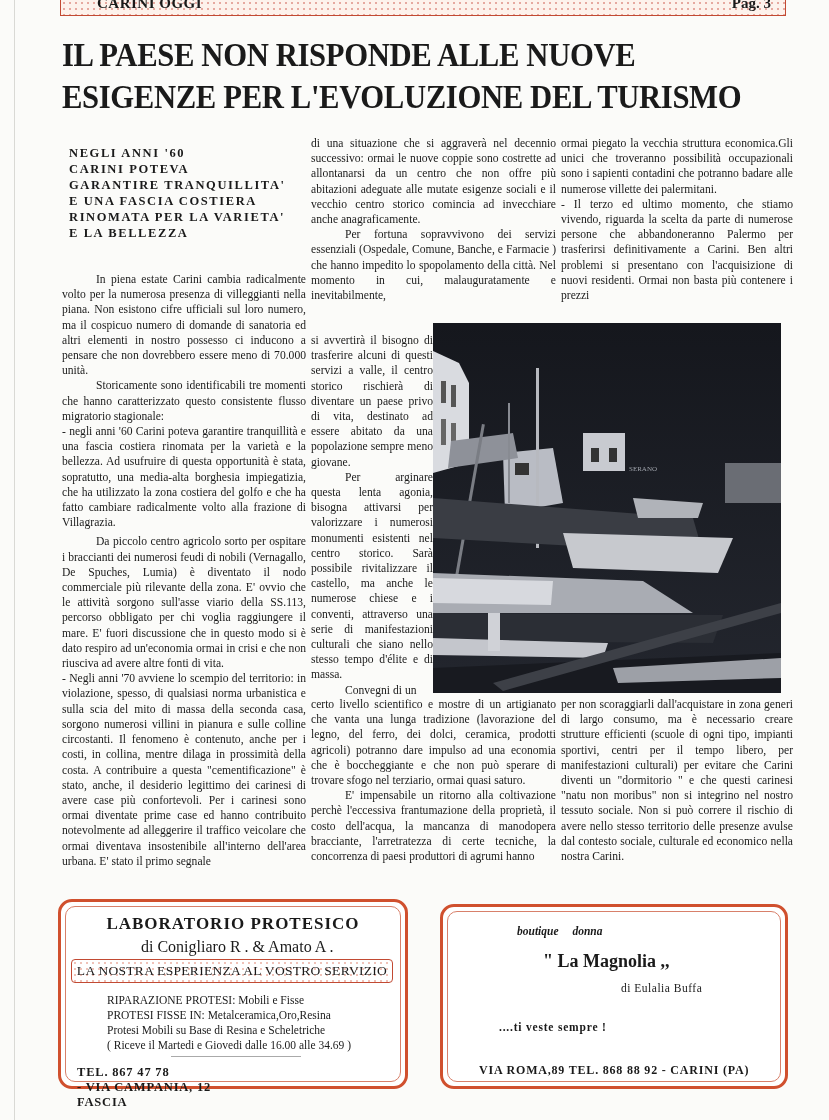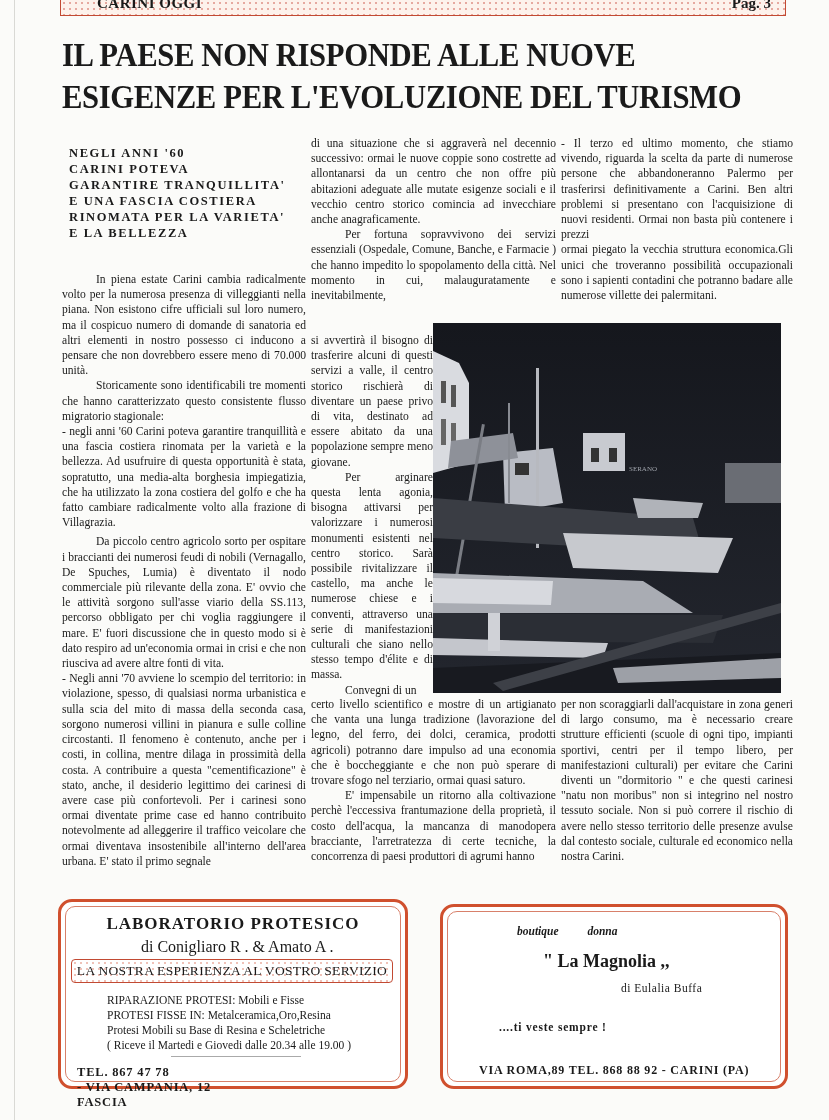--- a/index.html
+++ b/index.html
@@ -57,21 +57,21 @@
   .ad1 .owners { position: absolute; left: 80px; top: 36px; font-size: 16px; }
   .ad1 .slogan {
     position: absolute; left: 10px; right: 12px; top: 57px; height: 22px; border: 1px solid #c24a33; border-radius: 4px;
     background-image: radial-gradient(#efc2b8 1px, transparent 1.3px); background-size: 6px 6px;
     text-align: center; font-size: 13.5px; line-height: 22px; letter-spacing: 0.3px;
   }
   .ad1 .services { position: absolute; left: 46px; top: 91px; font-size: 11.5px; line-height: 15px; }
   .ad1 .divider { position: absolute; left: 110px; top: 154px; width: 130px; height: 1px; background: #aaa; }
   .ad1 .footer { position: absolute; left: 16px; right: 12px; top: 163px; font-weight: bold; font-size: 12.5px; letter-spacing: 0.8px; display: flex; justify-content: space-between; flex-direction: column; }
   .ad2 .tag { position: absolute; left: 74px; top: 18px; font-style: italic; font-weight: bold; font-size: 11.5px; }
-  .ad2 .tag span + span { margin-left: 26px; font-style: italic; }
+  .ad2 .tag span + span { margin-left: 11px; font-style: italic; }
   .ad2 .name { position: absolute; left: 100px; top: 44px; font-weight: bold; font-size: 18px; }
   .ad2 .owner { position: absolute; left: 178px; top: 75px; font-size: 11.5px; letter-spacing: 0.5px; }
   .ad2 .motto { position: absolute; left: 56px; top: 114px; font-weight: bold; font-size: 11.5px; letter-spacing: 0.8px; }
   .ad2 .footer { position: absolute; left: 36px; top: 156px; font-weight: bold; font-size: 12px; letter-spacing: 0.8px; }
 </style>
 </head>
 <body>
 
 <div class="fold"></div>
 
@@ -110,22 +110,22 @@
   <p class="indent">Per arginare questa lenta agonia, bisogna attivarsi per valorizzare i numerosi monumenti esistenti nel centro storico. Sarà possibile rivitalizzare il castello, ma anche le numerose chiese e  i conventi, attraverso una serie di manifestazioni culturali che siano nello stesso tempo d'élite e di massa.</p>
   <p class="indent">Convegni di un</p>
 </div>
 
 <div class="col col2c">
   <p>certo livello scientifico e mostre di  un artigianato che vanta una lunga tradizione (lavorazione del legno, del ferro, dei dolci, ceramica, prodotti agricoli) potranno dare impulso ad una economia  che è boccheggiante e che non può sperare di trovare sfogo nel terziario, ormai quasi saturo.</p>
   <p class="indent">E' impensabile un ritorno alla coltivazione perchè l'eccessiva frantumazione della proprietà, il costo dell'acqua, la mancanza di manodopera bracciante, l'arretratezza di certe tecniche, la concorrenza di paesi produttori di agrumi hanno</p>
 </div>
 
 <div class="col col3a">
+  <p>ormai piegato la vecchia struttura economica.Gli unici che troveranno possibilità occupazionali sono i sapienti contadini che potranno badare alle numerose villette dei palermitani.</p>
   <p>- Il terzo ed ultimo momento, che stiamo vivendo, riguarda la scelta da parte di numerose persone che abbandoneranno Palermo per trasferirsi  definitivamente a Carini. Ben altri problemi si presentano con l'acquisizione di nuovi residenti. Ormai non basta più contenere i prezzi</p>
-  <p>ormai piegato la vecchia struttura economica.Gli unici che troveranno possibilità occupazionali sono i sapienti contadini che potranno badare alle numerose villette dei palermitani.</p>
 </div>
 
 <div class="col col3b">
   <p>per non scoraggiarli dall'acquistare in zona generi di largo consumo, ma è necessario creare strutture efficienti (scuole di ogni tipo, impianti sportivi, centri per il tempo libero, per manifestazioni culturali) per evitare che Carini diventi un  "dormitorio " e che questi carinesi "natu  non moribus" non si integrino nel nostro tessuto sociale. Non si può correre il rischio di avere nello stesso territorio delle presenze avulse dal contesto sociale, culturale ed economico nella nostra Carini.</p>
 </div>
 
 <div class="photo" title="black-and-white photo of fishing boats moored in a harbour with white buildings">
   <svg width="348" height="370" viewBox="0 0 348 370">
     <defs>
       <linearGradient id="sky" x1="0" y1="0" x2="0" y2="1">
@@ -170,21 +170,21 @@
 </div>
 
 <div class="ad ad1">
   <div class="title">LABORATORIO  PROTESICO</div>
   <div class="owners">di  Conigliaro R . &amp; Amato A .</div>
   <div class="slogan">LA NOSTRA ESPERIENZA AL VOSTRO SERVIZIO</div>
   <div class="services">
     <div>RIPARAZIONE  PROTESI: Mobili e Fisse</div>
     <div>PROTESI FISSE IN: Metalceramica,Oro,Resina</div>
     <div>Protesi Mobili su Base di Resina e Scheletriche</div>
-    <div>( Riceve il Martedi e Giovedi dalle 20.34 alle 19.00 )</div>
+    <div>( Riceve il Martedi e Giovedi dalle 16.00 alle 34.69 )</div>
   </div>
   <div class="divider"></div>
   <div class="footer">
     <span>TEL. 867 47 78</span>
     <span>- VIA  CAMPANIA, 12</span>
     <span>FASCIA</span>
   </div>
 </div>
 
 <div class="ad ad2">

